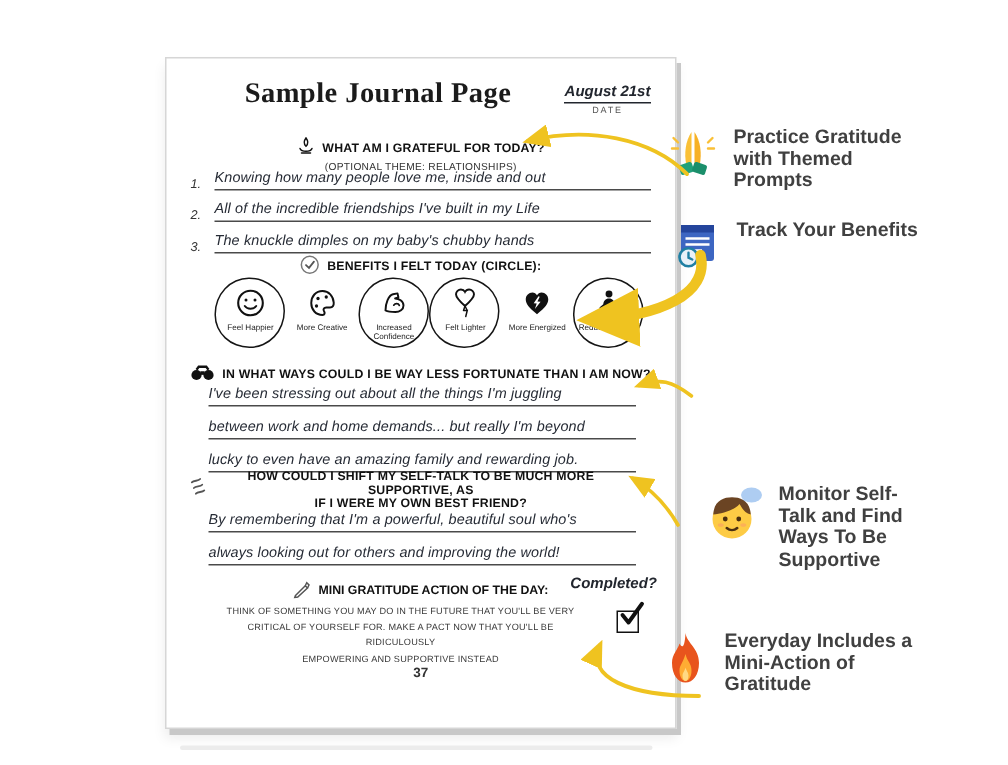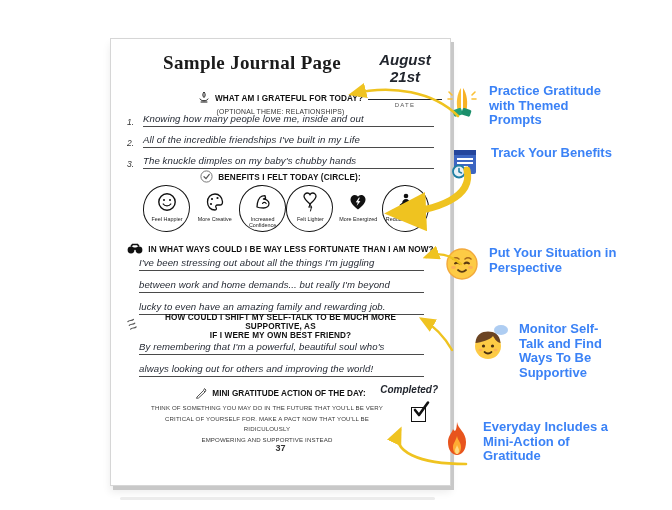--- a/index.html
+++ b/index.html
@@ -13,22 +13,22 @@
     box-shadow:3px 4px 0 #c8c8c8, 0 6px 8px rgba(0,0,0,.08);
   }
   .page-reflection { position:absolute; left:120px; top:497px; width:315px; height:3px; background:#ececec; border-radius:2px; }
 
   .page-title {
     position:absolute; left:22px; top:13px; width:238px; text-align:center;
     font-family:"Liberation Serif", serif; font-weight:700; font-size:19px; color:#1b1b1b;
     letter-spacing:.3px;
   }
   .date-block { position:absolute; right:8px; top:12px; width:74px; text-align:center; }
-  .date-value { font-style:italic; font-weight:700; font-size:15px; color:#22262e;
-    border-bottom:1.4px solid #22262e; padding-bottom:14px; display:inline-block; }
+  .date-value { font-style:italic; font-weight:700; font-size:10px; color:#22262e;
+    border-bottom:1.4px solid #22262e; padding-bottom:1px; display:inline-block; }
   .date-label { font-size:6px; letter-spacing:1.2px; color:#555; margin-top:2px; }
 
   .sec-head { position:absolute; width:100%; text-align:center; font-weight:700; color:#111;
     font-size:8.2px; letter-spacing:.15px; }
   .sec-sub { font-weight:400; font-size:6.8px; color:#333; letter-spacing:.2px; margin-top:1px; }
   .head-icon { display:inline-block; vertical-align:middle; margin-right:5px; }
 
   .hand { font-style:italic; color:#262b35; font-size:9.6px; letter-spacing:.1px; white-space:nowrap; }
   .hw-line { border-bottom:1.1px solid #4a4a4a; padding-bottom:2px; }
 
@@ -54,21 +54,21 @@
   .completed-label { position:absolute; right:12px; top:345px; font-style:italic; font-weight:700; font-size:10px; color:#22262e; }
   .action-body { position:absolute; left:40px; top:364px; width:232px; text-align:center;
     font-size:6.1px; color:#3a3a3a; line-height:1.75; letter-spacing:.15px; }
   .checkbox { position:absolute; right:24px; top:368px; width:15px; height:15px; border:1.8px solid #111; background:#fff; }
   .checkbox svg { position:absolute; left:1px; top:-7px; overflow:visible; }
 
   .page-number { position:absolute; left:0; right:0; top:404px; text-align:center; font-size:9px; font-weight:700; color:#333; }
 
   
   .callout { position:absolute; display:flex; align-items:flex-start; }
-  .callout-text { font-weight:700; font-size:13px; line-height:1.12; color:#3b82f6; margin-left:9px; }
+  .callout-text { font-weight:700; font-size:13px; line-height:1.12; color:#404040; margin-left:9px; }
   .co-1 { left:444px; top:84px; width:175px; }
   .co-2 { left:448px; top:146px; width:170px; }
   .co-3 { left:444px; top:246px; width:175px; }
   .co-4 { left:440px; top:322px; width:180px;padding-left:32px; }
   .co-5 { left:440px; top:420px; width:185px; }
 
   .arrows { position:absolute; left:0; top:0; pointer-events:none; }
 </style>
 </head>
 <body>
@@ -266,34 +266,20 @@
         <rect x="6" y="4" width="22" height="24" rx="2" fill="#3d66c2"></rect>
         <rect x="6" y="4" width="22" height="5" fill="#24459c"></rect>
         <path d="M9 13 L25 13 M9 17 L25 17 M9 21 L20 21" stroke="#ffffff" stroke-width="1.8"></path>
         <circle cx="11" cy="25.5" r="6" fill="#e8f1f8" stroke="#1f7fa3" stroke-width="1.8"></circle>
         <path d="M11 22.5 L11 25.8 L13.5 27" stroke="#1f7fa3" stroke-width="1.6" fill="none" stroke-linecap="round"></path>
       </svg>
     </span>
     <span class="callout-text">Track Your Benefits</span>
   </div>
 
-  <div class="callout co-3">
-    <span>
-      <svg width="36" height="36" viewBox="0 0 36 36">
-        <circle cx="18" cy="18" r="15" fill="#fdcb45"></circle>
-        <circle cx="18" cy="18" r="15" fill="none" stroke="#f2a93b" stroke-width="1.4"></circle>
-        <path d="M9 13 C11 11.4 13 11.4 15 13 M21 13 C23 11.4 25 11.4 27 13" stroke="#a5671c" stroke-width="1.6" fill="none" stroke-linecap="round"></path>
-        <path d="M11 17.5 C12.5 16.3 14 16.3 15.5 17.5 M20.5 17.5 C22 16.3 23.5 16.3 25 17.5" stroke="#5b3a10" stroke-width="2" fill="none" stroke-linecap="round"></path>
-        <path d="M14 24 C16.4 26.2 19.6 26.2 22 24" stroke="#5b3a10" stroke-width="1.8" fill="none" stroke-linecap="round"></path>
-        <ellipse cx="9.5" cy="21.5" rx="2.4" ry="1.4" fill="#fba95c" opacity=".8"></ellipse>
-        <ellipse cx="26.5" cy="21.5" rx="2.4" ry="1.4" fill="#fba95c" opacity=".8"></ellipse>
-      </svg>
-    </span>
-    <span class="callout-text">Put Your Situation in Perspective</span>
-  </div>
 
   <div class="callout co-4">
     <span>
       <svg width="38" height="40" viewBox="0 0 38 40">
         <ellipse cx="29" cy="8" rx="7" ry="5" fill="#aecdf2"></ellipse>
         <circle cx="23" cy="13" r="2" fill="#aecdf2"></circle>
         <circle cx="16" cy="24" r="13" fill="#fdcb45"></circle>
         <path d="M3.5 21 C4 12 10 9.5 16 9.5 C22 9.5 28 12 28.5 21 C24 20 22 15.5 21 14 C18 18 9 20.5 3.5 21 Z" fill="#6b4423"></path>
         <circle cx="11.5" cy="24" r="1.6" fill="#4a2f10"></circle>
         <circle cx="20.5" cy="24" r="1.6" fill="#4a2f10"></circle>

